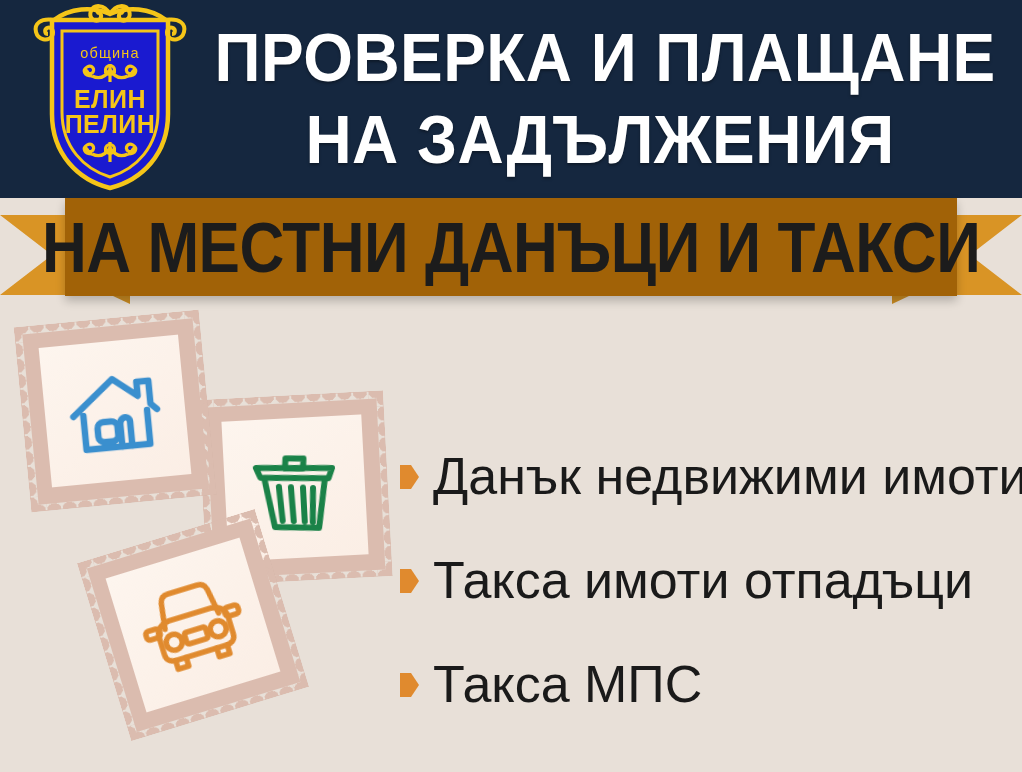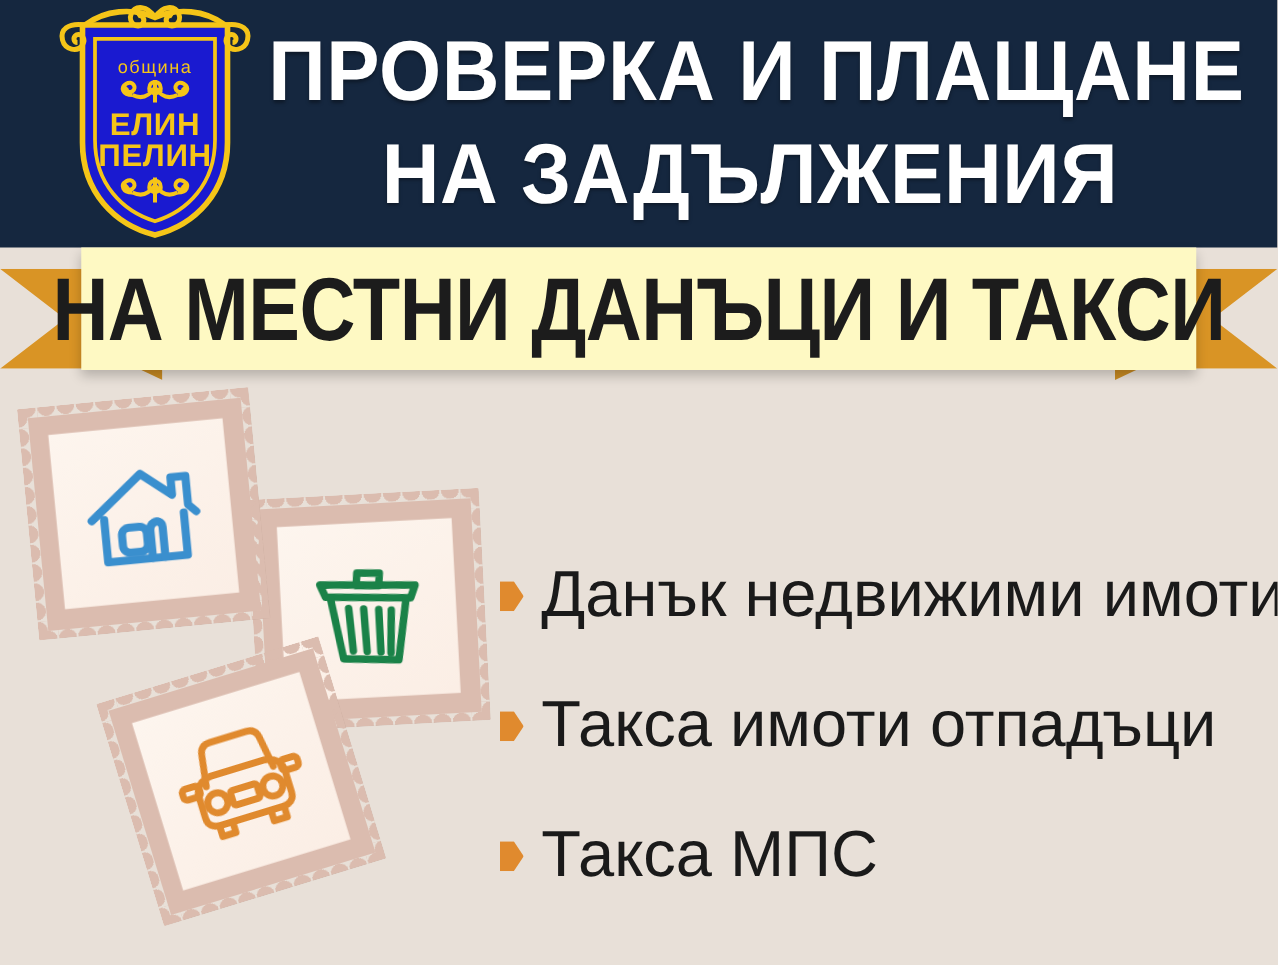--- a/index.html
+++ b/index.html
@@ -9,21 +9,21 @@
     font-family:"Liberation Serif", serif;
   }
 
   
   .header-band{
     position:absolute;left:0;top:0;width:1022px;height:198px;
     background:#15273f;
     z-index:5;
   }
   .crest-wrap{
-    position:absolute;left:44px;top:2px;width:160px;height:192px;
+    position:absolute;left:30px;top:2px;width:160px;height:192px;
     z-index:7;
   }
   .crest-wrap svg{display:block;}
 
   .header-title{
     position:absolute;left:190px;top:16px;width:820px;
     text-align:center;
     color:#ffffff;
     font-family:"Liberation Sans", sans-serif;
     font-weight:bold;
@@ -50,21 +50,21 @@
     background:#c98b22;
     clip-path:polygon(0 0,55px 0,55px 26px);
   }
   .ribbon-fold-r{
     position:absolute;right:75px;top:80px;width:55px;height:26px;
     background:#c98b22;
     clip-path:polygon(0 0,55px 0,0 26px);
   }
   .ribbon-main{
     position:absolute;left:65px;top:0;width:892px;height:98px;
-    background:#fef9c3;
+    background:#a16207;
     box-shadow:0 5px 9px rgba(0,0,0,.22);
     display:flex;align-items:center;justify-content:center;
   }
   .ribbon-text{
     color:#1c1c1c;
     font-family:"Liberation Sans", sans-serif;
     font-weight:bold;
     font-size:66px;
     letter-spacing:-0.5px;
     white-space:nowrap;

